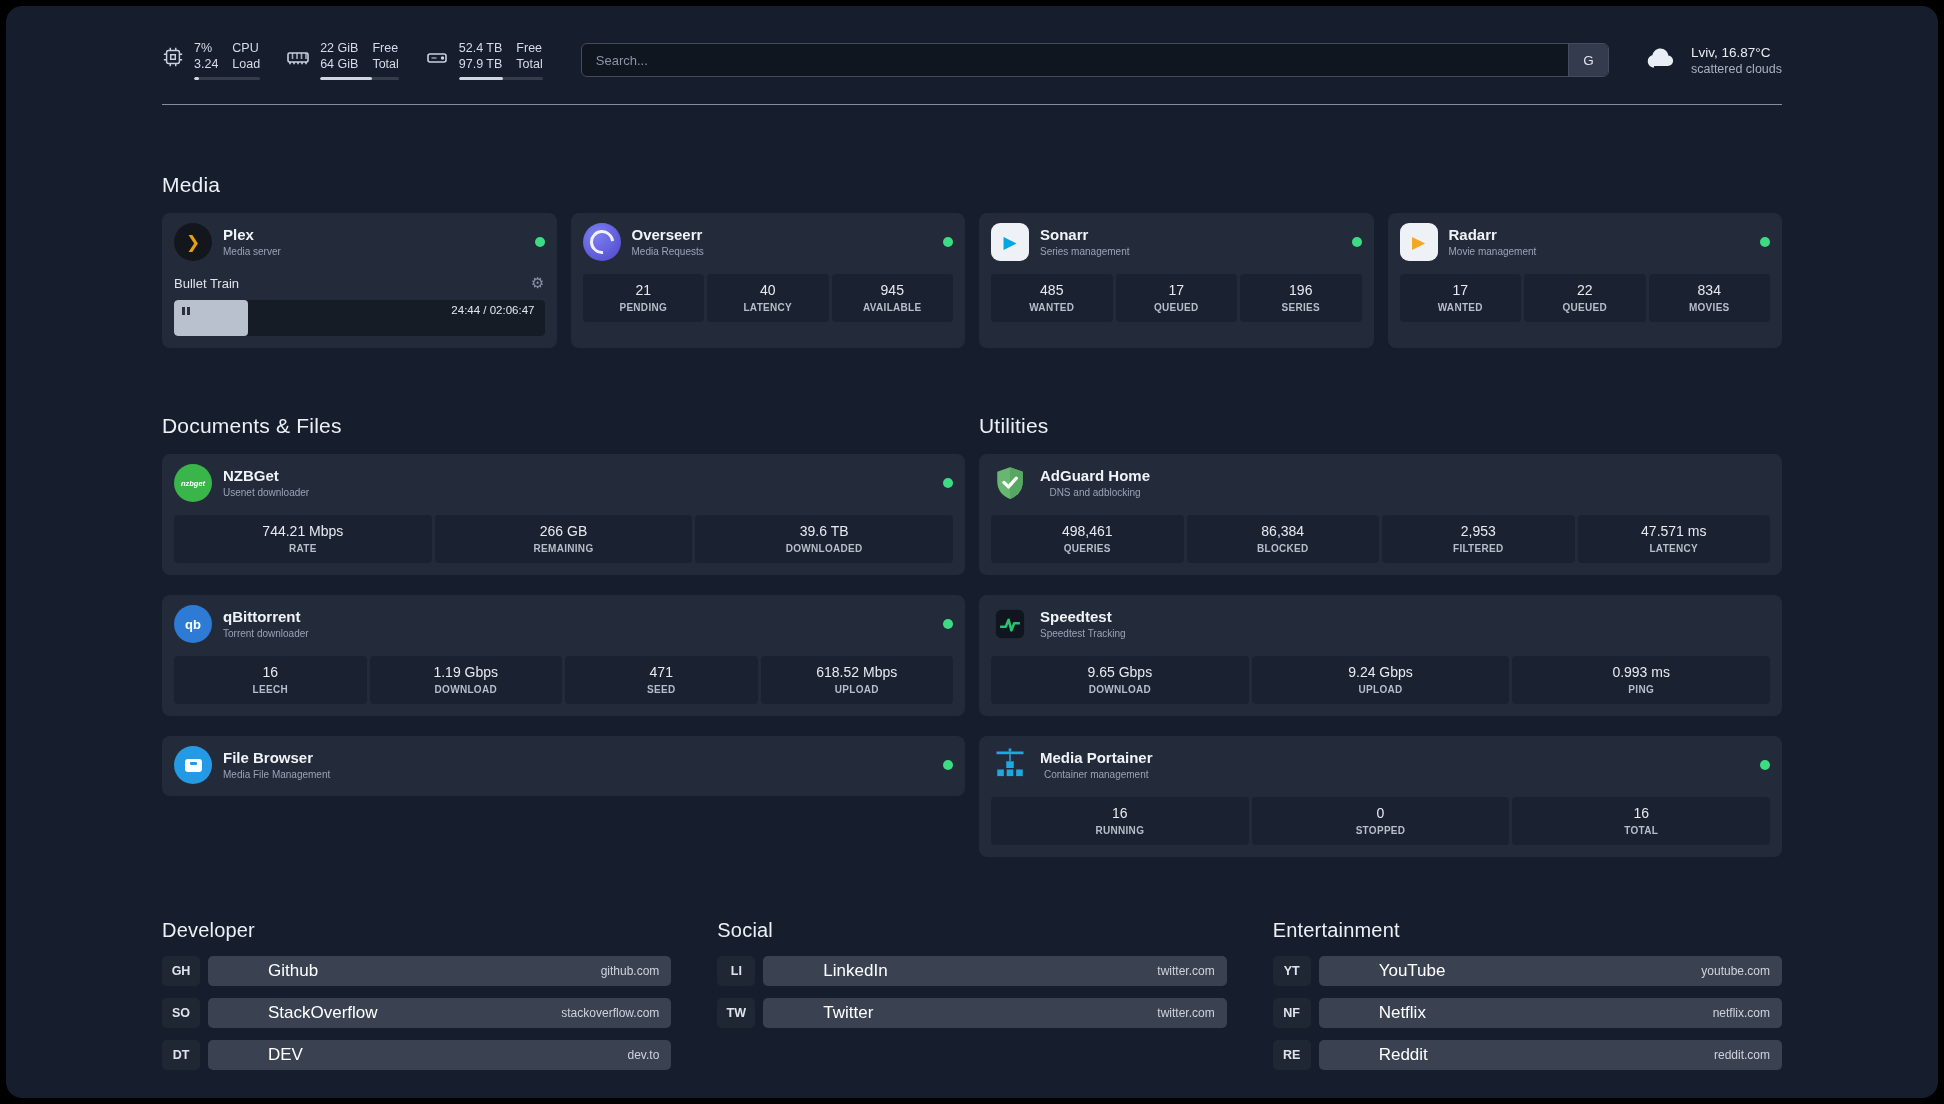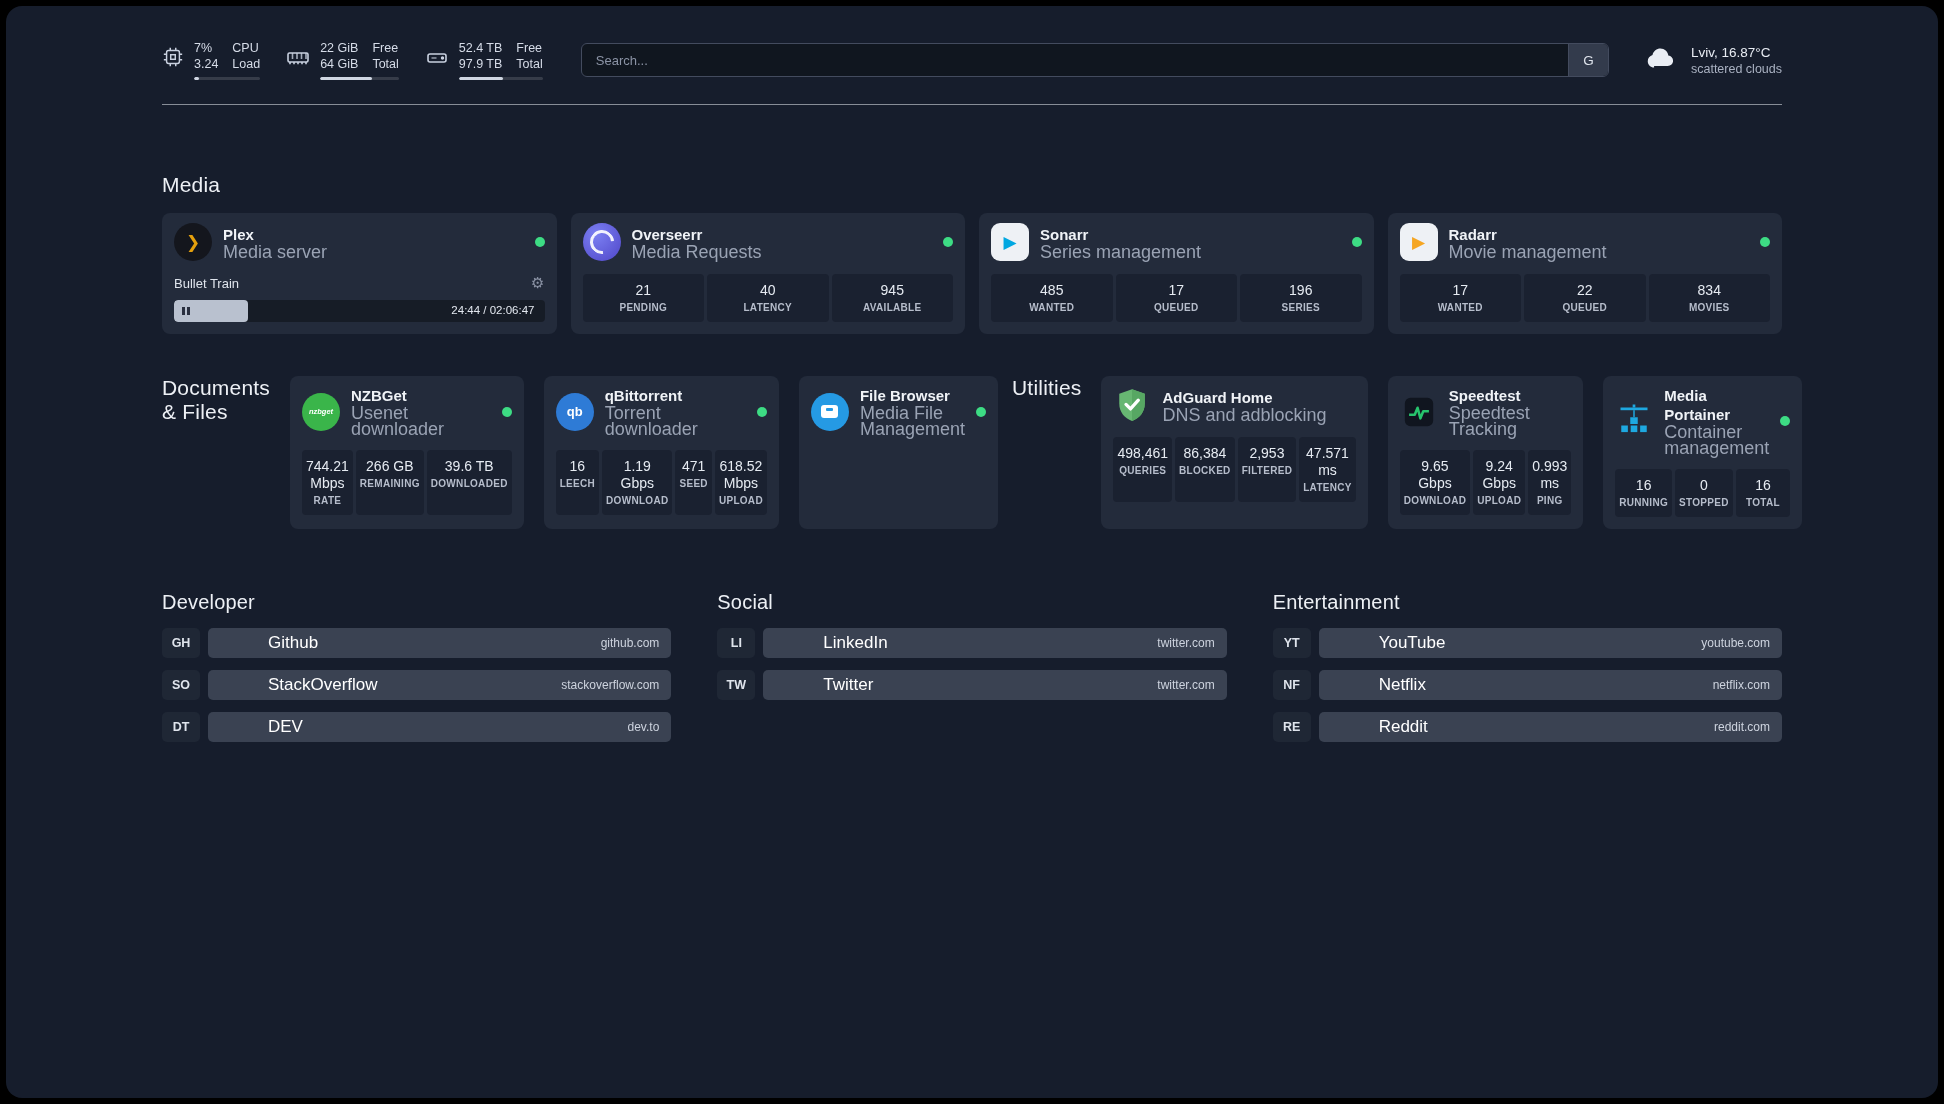--- a/index.html
+++ b/index.html
@@ -26,28 +26,28 @@
   .weather{display:flex; align-items:center; gap:10px;}
   .weather-loc{font-size:13.5px; color:var(--text); line-height:17px;}
   .weather-cond{font-size:12.5px; color:#aab2c2; line-height:16px;}
   .divider{margin-top:20px; border-bottom:1px solid rgba(230,234,241,0.55);}
 
   
   h2.sec{font-size:21px; font-weight:400; color:#edf0f5; letter-spacing:.2px;}
   .media-head{margin:68px 0 16px;}
   .grid4{display:grid; grid-template-columns:repeat(4,1fr); gap:14px;}
   .cols2{display:grid; grid-template-columns:1fr 1fr; column-gap:14px; margin-top:42px;}
-  .col{display:flex; gap:20px;}
+  .col{display:flex; flex-direction:column; gap:20px;margin-top:24px;}
   .col h2.sec{margin-bottom:-4px;}
 
   
   .card{background:var(--card); border-radius:8px; padding:10px 12px 12px; display:flex; flex-direction:column;}
   .card-head{display:flex; align-items:center; gap:11px;}
   .card-name{font-size:15px; font-weight:600; color:#f0f3f7; line-height:19px;}
-  .card-sub{font-size:18px; color:var(--dim); line-height:16px;}
+  .card-sub{font-size:10px; color:var(--dim); line-height:16px;text-align:center;}
   .dot{width:10px; height:10px; border-radius:50%; background:var(--accent-green); margin-left:auto; flex:none;}
   .stats{display:flex; gap:3px; margin-top:13px;}
   .stat{flex:1; background:var(--tile); border-radius:4px; text-align:center; padding:8px 4px 9px;}
   .stat-v{font-size:14px; color:#e6ebf2; line-height:17px;}
   .stat-l{font-size:10px; font-weight:700; color:#b6bdcb; letter-spacing:.3px; margin-top:3px;}
 
   
   .app-icon{width:38px; height:38px; border-radius:50%; flex:none; display:flex; align-items:center; justify-content:center; font-weight:bold; position:relative;}
   .icon-plex{background:#14161d; color:#e5a00d;}
   .icon-plex::before{content:"❯"; font-size:17px; font-weight:700;}
@@ -62,21 +62,21 @@
   .icon-fb{background:#259ae4;}
   .icon-fb::before{content:""; width:17px; height:13px; background:#fff; border-radius:3px;}
   .icon-fb::after{content:""; position:absolute; width:7px; height:3px; background:#259ae4; border-radius:1px; margin-top:-4px;}
   .icon-flat{width:38px; height:38px; flex:none; display:flex; align-items:center; justify-content:center;}
 
   
   .np{margin-top:13px;}
   .np-row1{display:flex; align-items:center;}
   .np-title{font-size:13px; color:#dfe4ec;}
   .np-gear{margin-left:auto; color:#8b93a5; font-size:15px; cursor:pointer;}
-  .np-track{position:relative; margin-top:8px; height:22px; background:rgba(0,0,0,0.35); border-radius:4px; overflow:hidden;}
+  .np-track{position:relative; margin-top:8px; height:36px; background:rgba(0,0,0,0.35); border-radius:4px; overflow:hidden;}
   .np-fill{position:absolute; left:0; top:0; bottom:0; background:#b9c1cf; border-radius:4px;}
   .np-pause{position:absolute; left:8px; top:7px; display:flex; gap:2.5px;}
   .np-pause i{display:block; width:2.5px; height:8px; background:#2a3040;}
   .np-time{position:absolute; right:10px; top:4px; font-size:11.5px; color:#e3e8f0;}
 
   
   .grid3{display:grid; grid-template-columns:repeat(3,1fr); column-gap:46px; margin-top:62px;}
   .bm-col h2.sec{font-size:20px; margin-bottom:14px;}
   .bm-row{display:flex; gap:8px; height:30px; margin-bottom:12px; cursor:pointer;}
   .bm-abbr{width:38px; background:var(--abbr); border-radius:5px; display:flex; align-items:center; justify-content:center; font-size:12.5px; font-weight:600; color:#dfe4ec; flex:none;}

